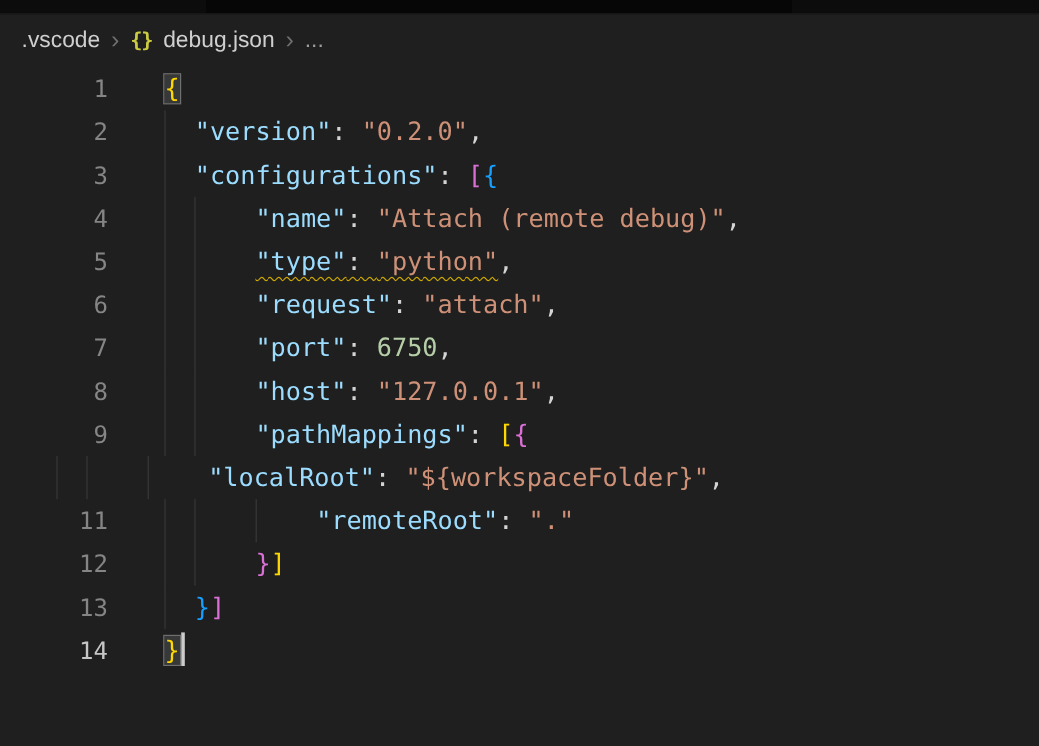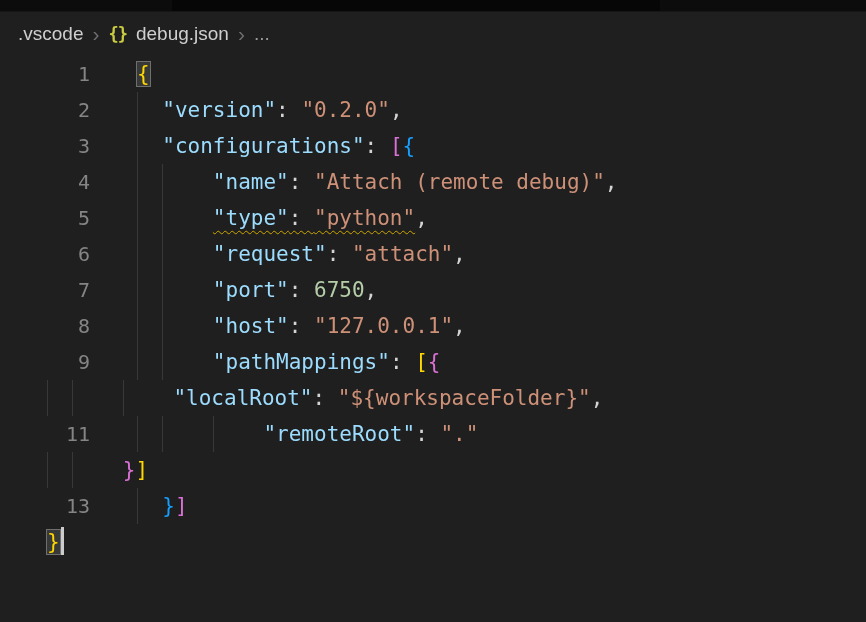--- a/index.html
+++ b/index.html
@@ -125,24 +125,26 @@
         <div class="content"><span class="guide" style="left: calc(0ch + 47px);"></span><span class="guide" style="left: calc(2ch + 47px);"></span><span class="tok s-pln">      </span><span class="tok s-key">"pathMappings"</span><span class="tok s-pun">: </span><span class="tok s-b1">[</span><span class="tok s-b2">{</span></div>
       </div>
       <div class="line">
         <div class="content"><span class="guide" style="left: calc(0ch + 47px);"></span><span class="guide" style="left: calc(2ch + 47px);"></span><span class="guide" style="left: calc(6ch + 47px);"></span><span class="tok s-pln">          </span><span class="tok s-key">"localRoot"</span><span class="tok s-pun">: </span><span class="tok s-str">"${workspaceFolder}"</span><span class="tok s-pun">,</span></div>
       </div>
       <div class="line">
         <div class="gutter">11</div>
         <div class="content"><span class="guide" style="left: calc(0ch + 47px);"></span><span class="guide" style="left: calc(2ch + 47px);"></span><span class="guide" style="left: calc(6ch + 47px);"></span><span class="tok s-pln">          </span><span class="tok s-key">"remoteRoot"</span><span class="tok s-pun">: </span><span class="tok s-str">"."</span></div>
       </div>
       <div class="line">
+        <div class="gutter">12</div>
         <div class="content"><span class="guide" style="left: calc(0ch + 47px);"></span><span class="guide" style="left: calc(2ch + 47px);"></span><span class="tok s-pln">      </span><span class="tok s-b2">}</span><span class="tok s-b1">]</span></div>
       </div>
       <div class="line">
         <div class="gutter">13</div>
         <div class="content"><span class="guide" style="left: calc(0ch + 47px);"></span><span class="tok s-pln">  </span><span class="tok s-b3">}</span><span class="tok s-b2">]</span></div>
       </div>
       <div class="line">
+        <div class="gutter active">14</div>
         <div class="content"><span class="tok s-b1 box">}</span><span class="cursor"></span></div>
       </div>
     </div>
 
 </div>
 
 </body></html>

